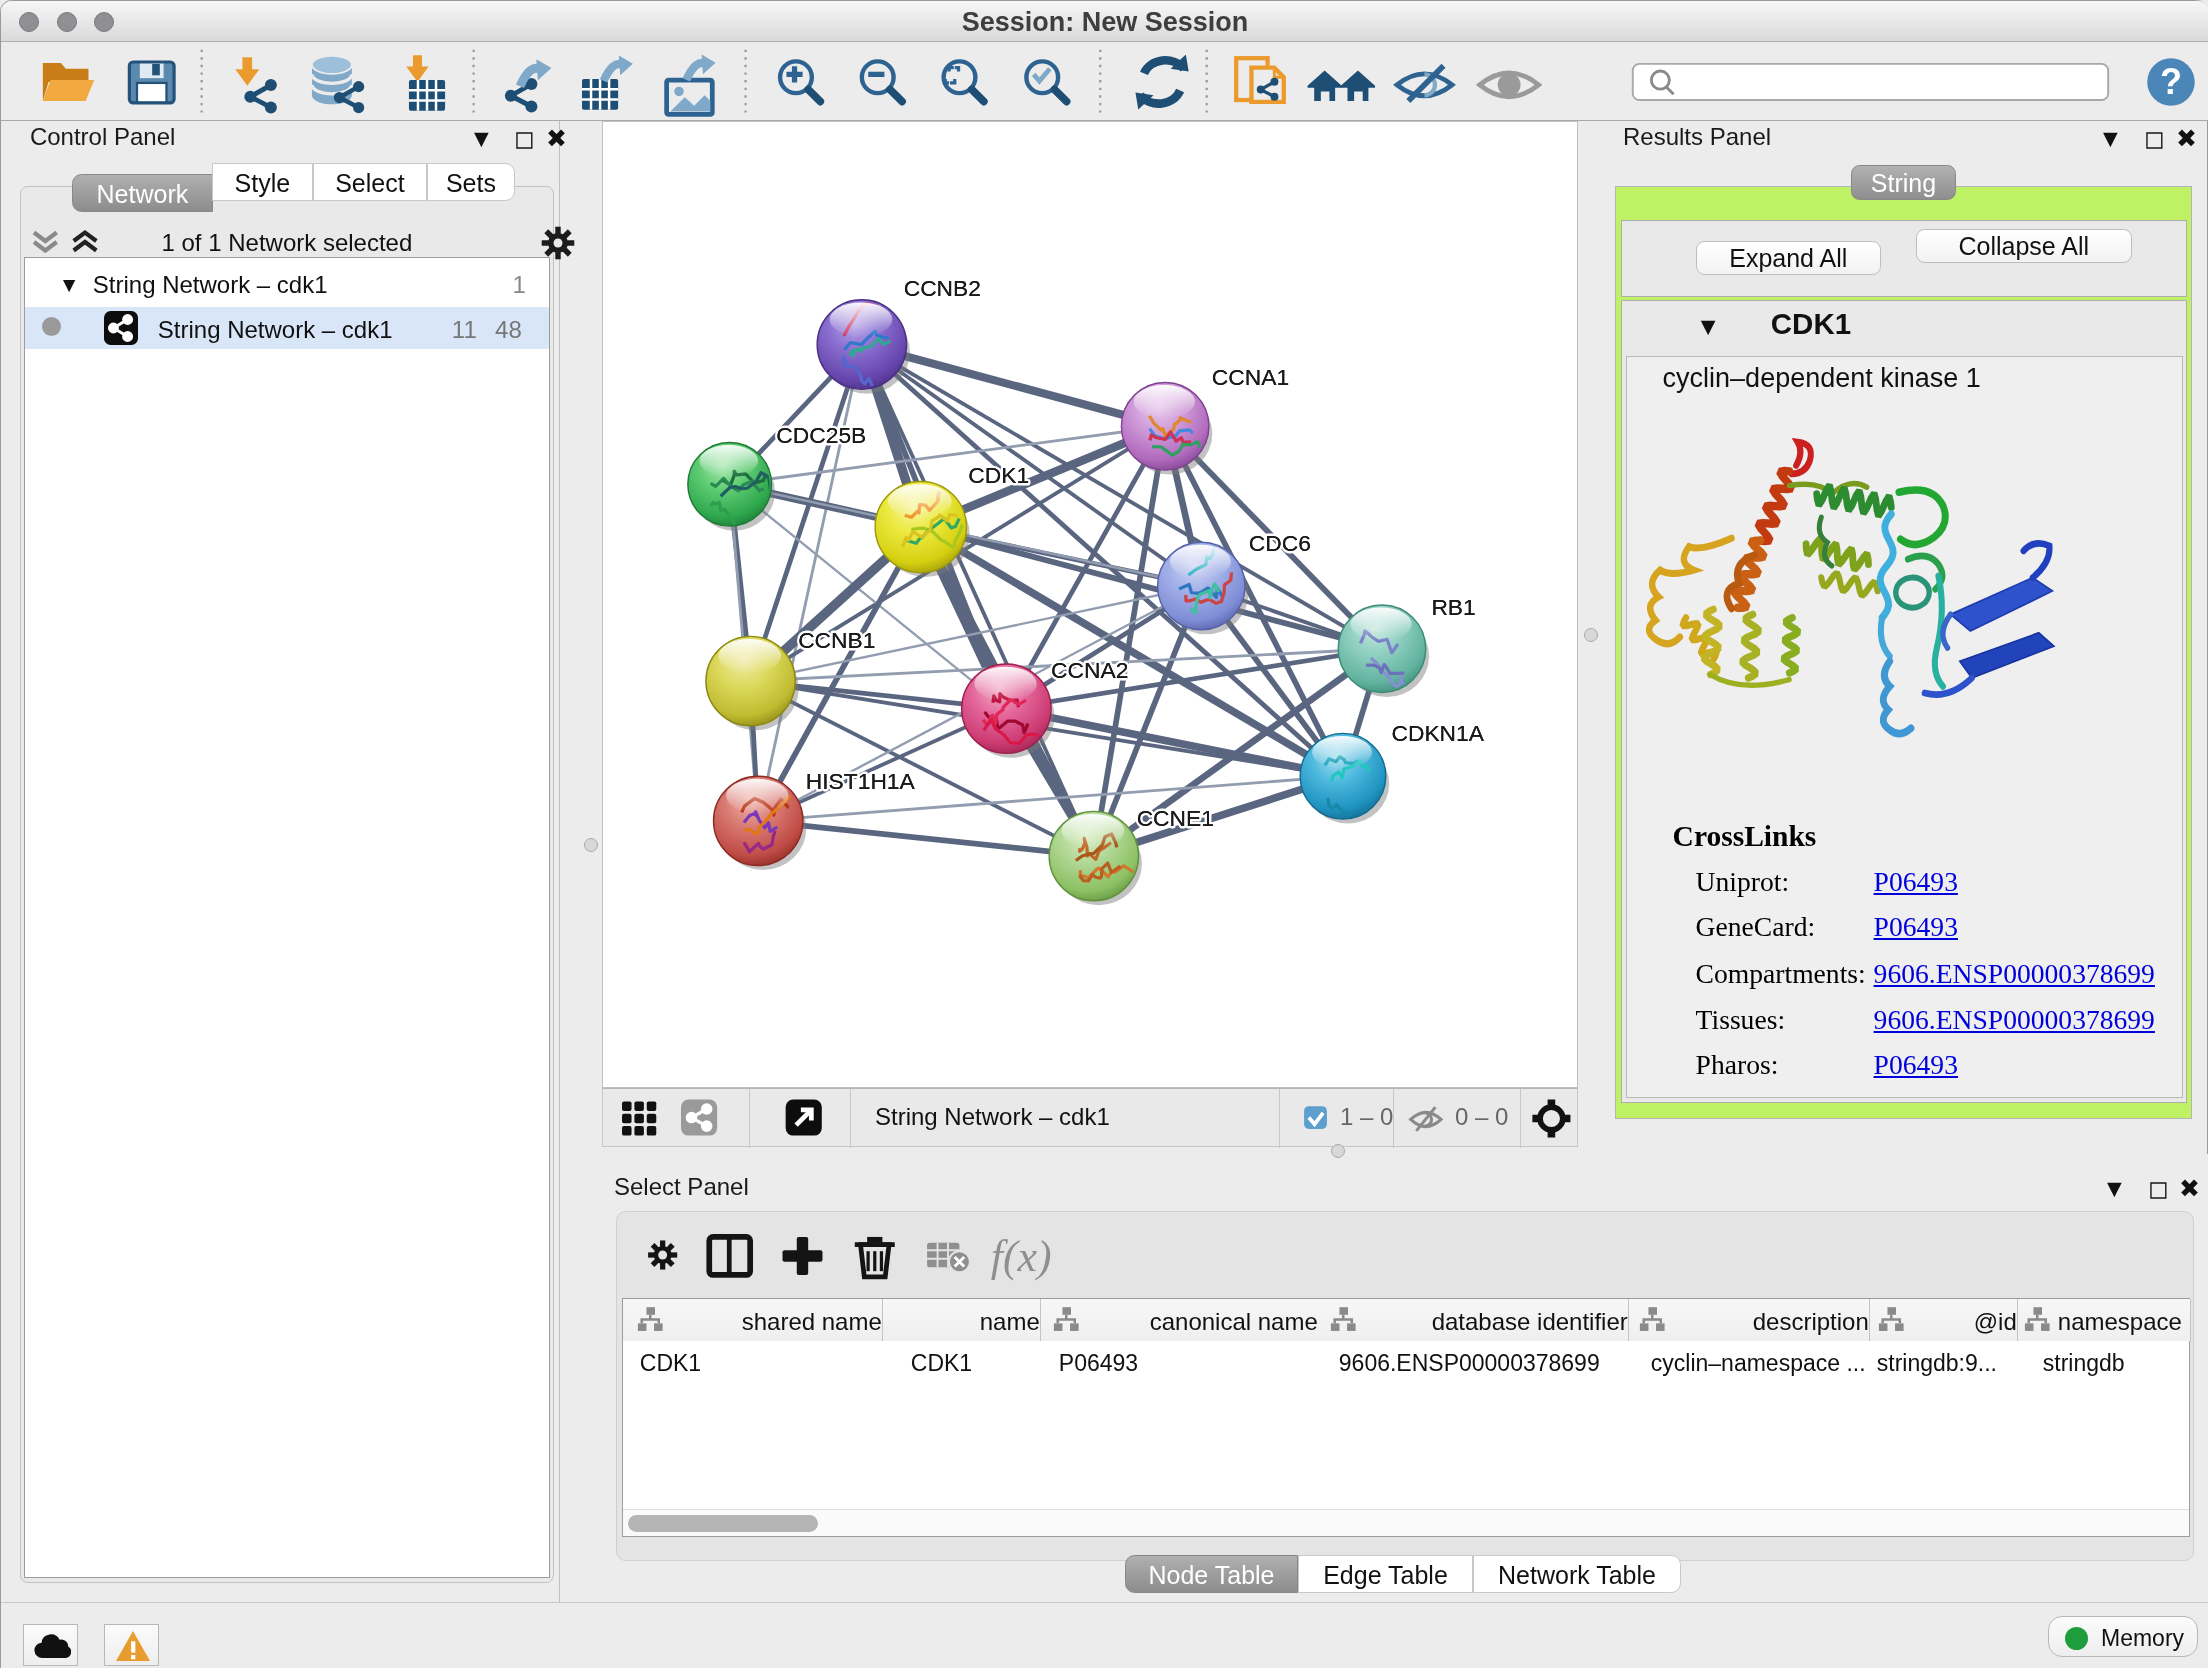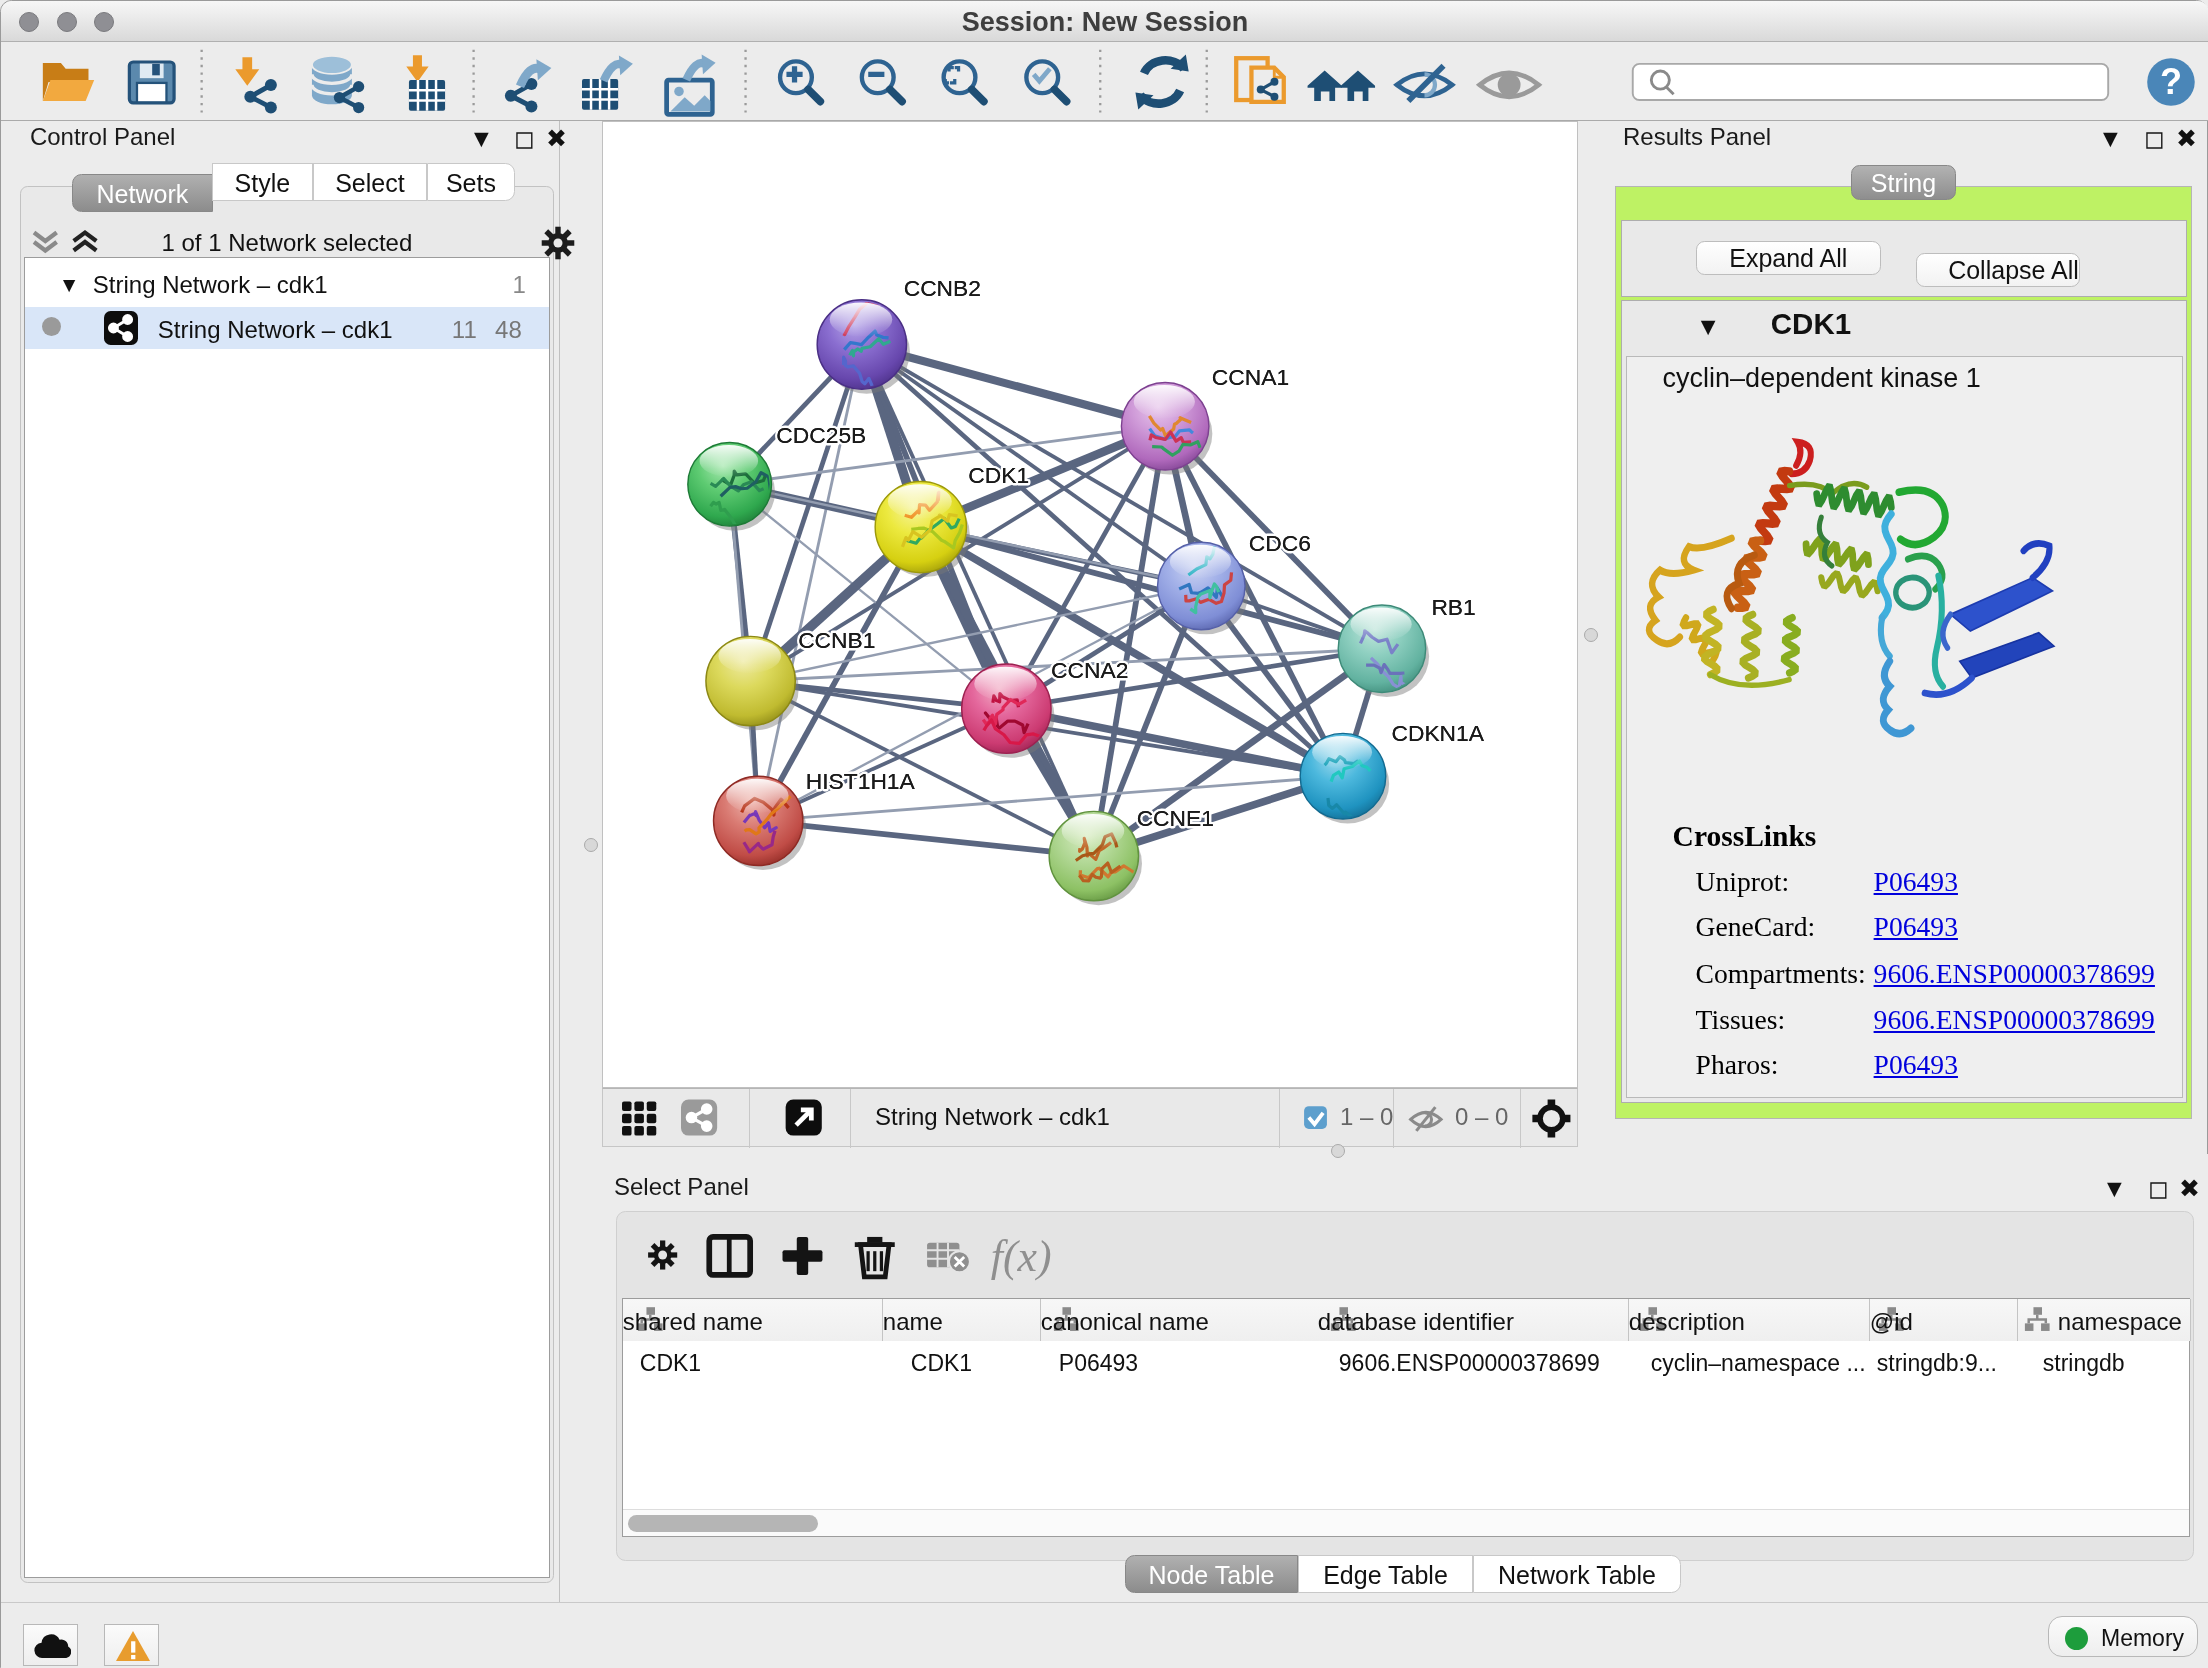--- a/index.html
+++ b/index.html
@@ -27,21 +27,21 @@
   .nsep { position:absolute; top:0px; height:59px; border-left:1px solid #c8c8c8; }
   
   #rpanel { position:absolute; left:1599px; top:120px; width:600px; height:1033px; background:#ececec; }
   #rbox { position:absolute; left:1614px; top:185px; width:577px; height:933px; background:#bef264; border:1px solid #b5b5b5; }
   .btn { position:absolute; height:34px; background:linear-gradient(#ffffff,#f2f2f2); border:1px solid #bdbdbd; border-radius:8.6px; font-size:25px; text-align:center; color:#111; }
   
   #tpanel { position:absolute; left:563px; top:1153px; width:1645px; height:448px; background:#ececec; }
   #tbox { position:absolute; left:615px; top:1210px; width:1578px; height:350px; background:#e4e4e4; border:1px solid #cfcfcf; border-radius:9.5px; }
   #ttable { position:absolute; left:4.8px; top:86px; width:1568px; height:239px; background:#fff; border:1px solid #9c9c9c; }
   .th { position:absolute; top:0; height:42px; border-right:1px solid #c4c4c4; background:linear-gradient(#f7f7f7,#efefef); }
-  .thl { font-size:24px; color:#111; position:absolute; top:8.6px; width:100%; text-align:left; }
+  .thl { font-size:24px; color:#111; position:absolute; top:8.6px; width:100%; text-align:right; }
   .td { position:absolute; top:51px; font-size:23px; color:#111; }
   
   #statusbar { position:absolute; left:0px; top:1601px; width:2208px; height:68px; background:#ececec; border-top:1px solid #c9c9c9; }
   .sbtn { position:absolute; background:linear-gradient(#fbfbfb,#eeeeee); border:1px solid #b8b8b8; }
   svg { display:block; }
   .ser { font-family:"Liberation Serif", serif; }
 </style>
 </head>
 <body>
 <div id="win">
@@ -563,21 +563,21 @@
   <div id="rpanel">
     <div class="ptitle" style="position:absolute;left:23px;top:1.9px;">Results Panel</div>
     <div class="wctl" style="left:498px;top:2.9px;">▼</div>
     <div class="wctl" style="left:544px;top:2.9px;">◻</div>
     <div class="wctl" style="left:576px;top:2.9px;">✖</div>
     <div style="position:absolute;left:251px;top:44px;width:105px;height:35px;background:linear-gradient(#b2b2b2,#8e8e8e);border:1px solid #888;border-radius:8.6px;color:#fff;font-size:25px;text-align:center;line-height:35px;z-index:5;">String</div>
   </div>
   <div id="rbox">
     <div style="position:absolute;left:4.8px;top:33px;width:566px;height:77px;background:#e9e9e9;border:1px solid #adadad;">
       <div class="btn" style="left:74px;top:20px;width:185px;line-height:32px;">Expand All</div>
-      <div class="btn" style="left:294px;top:32px;width:164px;line-height:32px;text-align:right;">Collapse All</div>
+      <div class="btn" style="left:294px;top:8px;width:216px;line-height:32px;">Collapse All</div>
     </div>
     <div style="position:absolute;left:4.8px;top:113px;width:566px;height:803px;background:#e9e9e9;border:1px solid #adadad;">
       <div style="position:absolute;left:74px;top:11.4px;font-size:25px;color:#111;">▼</div>
       <div style="position:absolute;left:149px;top:5.7px;font-size:29.5px;font-weight:bold;color:#111;">CDK1</div>
       <div style="position:absolute;left:3.8px;top:55px;width:557px;height:742px;background:#efefef;border:1px solid #b9b9b9;">
         <div style="position:absolute;left:36px;top:5.7px;font-size:27px;color:#111;">cyclin–dependent kinase 1</div>
           <svg style="position:absolute;left:0;top:0;" width="557" height="742" viewBox="0 0 586 780">
             <g transform="translate(14,10) scale(0.8,0.88)">
               <path d="M205 118 q10 -16 2 -28 q22 2 16 22 q-6 16 -24 16" fill="none" stroke="#cc1f1f" stroke-width="8.0" stroke-linecap="round"></path>
               <path d="M196.0 125.0 L189.7 124.6 L185.5 125.2 L184.5 127.3 L186.9 130.9 L191.2 135.4 L195.6 139.9 L198.0 143.5 L197.0 145.6 L192.8 146.1 L186.5 145.8 L180.2 145.4 L176.0 145.9 L175.0 148.0 L177.4 151.6 L181.8 156.1 L186.1 160.6 L188.5 164.2 L187.5 166.3 L183.3 166.9 L177.0 166.5 L170.7 166.1 L166.5 166.7 L165.5 168.8 L167.9 172.4 L172.2 176.9 L176.6 181.4 L179.0 185.0 L178.0 187.1 L173.8 187.6 L167.5 187.2 L161.2 186.9 L157.0 187.4 L156.0 189.5 L158.4 193.1 L162.8 197.6 L167.1 202.1 L169.5 205.7 L168.5 207.8 L164.3 208.4 L158.0 208.0" fill="none" stroke="#c33a10" stroke-width="10.0" stroke-linecap="round"></path>

